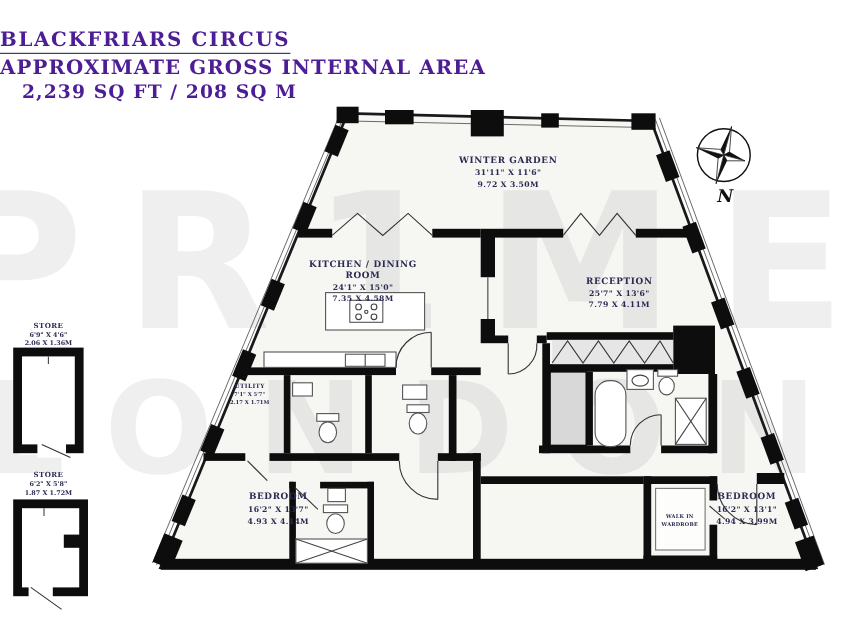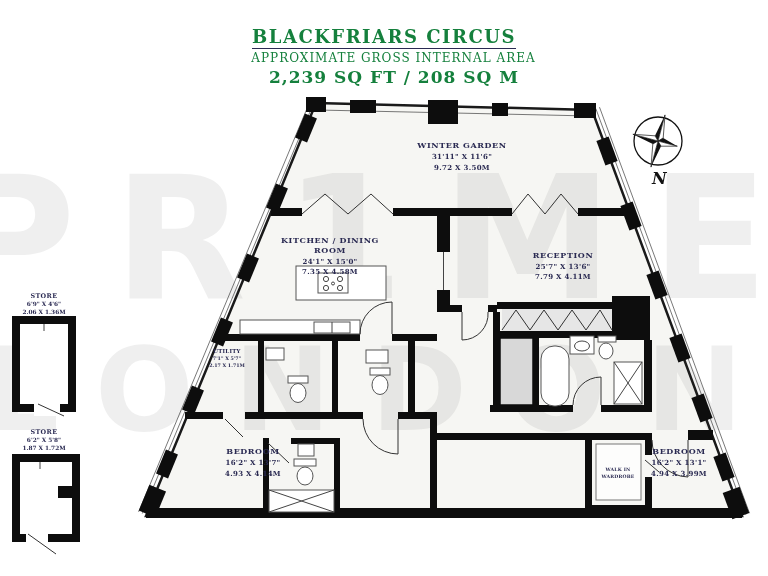--- a/index.html
+++ b/index.html
@@ -1,21 +1,21 @@
 <!DOCTYPE html>
 <html><head>
 <meta charset="utf-8">
 <style>
   html,body{margin:0;padding:0;background:#ffffff;}
   .page{position:relative;width:768px;height:576px;background:#ffffff;overflow:hidden;
         font-family:"DejaVu Serif","Liberation Serif",serif;}
-  .header{position:absolute;top:26px;left:0;width:768px;text-align:center;color:#15803d;}
+  .header{position:absolute;top:26px;left:0;width:768px;text-align:left;color:#4c1d95;}
   .header .title{display:inline-block;font-size:18px;font-weight:bold;letter-spacing:1.5px;
         border-bottom:1.5px solid #2a2a52;padding-bottom:1px;}
-  .header .subtitle{font-size:12px;font-weight:normal;letter-spacing:1px;margin-top:2px;margin-left:19px;}
+  .header .subtitle{font-size:18px;font-weight:bold;letter-spacing:1px;margin-top:2px;}
   .header .area{font-size:17px;font-weight:bold;letter-spacing:1px;margin-top:2px;padding-left:20px;}
   svg{position:absolute;left:0;top:0;}
   svg text{font-family:"DejaVu Serif","Liberation Serif",serif;font-weight:bold;fill:#2a2a52;}
   .room-name{font-size:8px;letter-spacing:0.6px;}
   .room-dim{font-size:7px;letter-spacing:0.3px;}
   .small-name{font-size:5.4px;letter-spacing:0.3px;}
   .small-dim{font-size:4.8px;}
   .store-name{font-size:6.4px;letter-spacing:0.4px;}
   .store-dim{font-size:5.8px;}
   .wiw{font-size:4.6px;letter-spacing:0.2px;}

